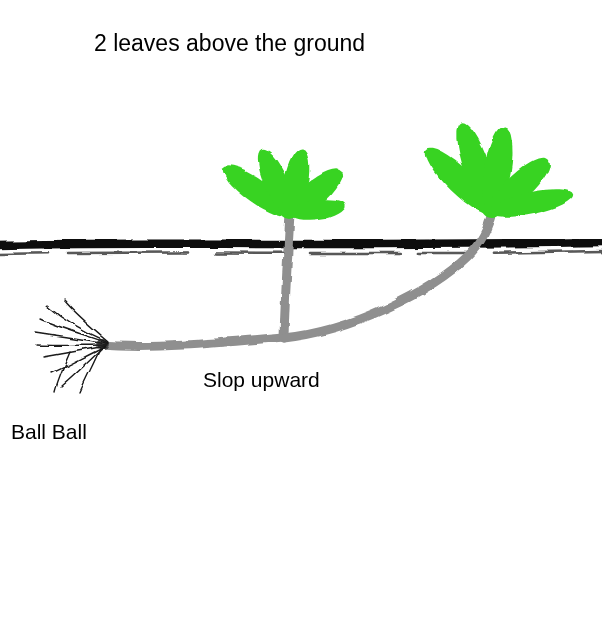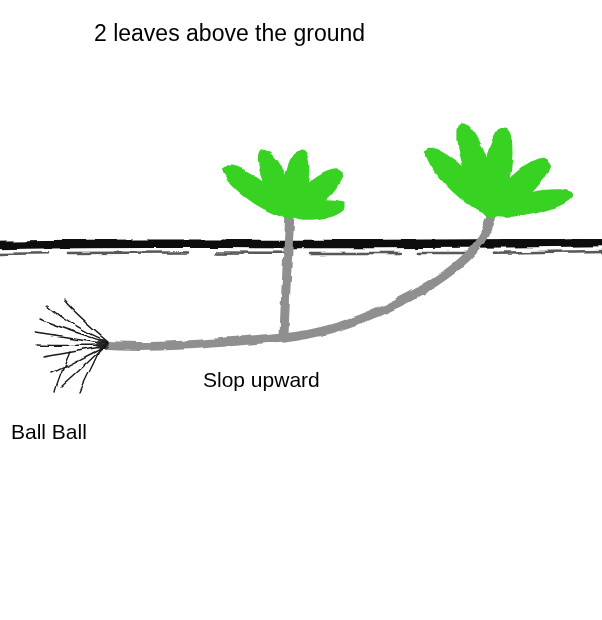--- a/index.html
+++ b/index.html
@@ -21,21 +21,21 @@
     top: 0;
   }
   .label {
     position: absolute;
     color: #000000;
     white-space: nowrap;
     font-family: "Liberation Sans", sans-serif;
   }
   .label-title {
     left: 94px;
-    top: 20px;
+    top: 30px;
     font-size: 23px;
   }
   .label-slope {
     left: 203px;
     top: 368px;
     font-size: 21px;
   }
   .label-rootball {
     left: 11px;
     top: 420px;

